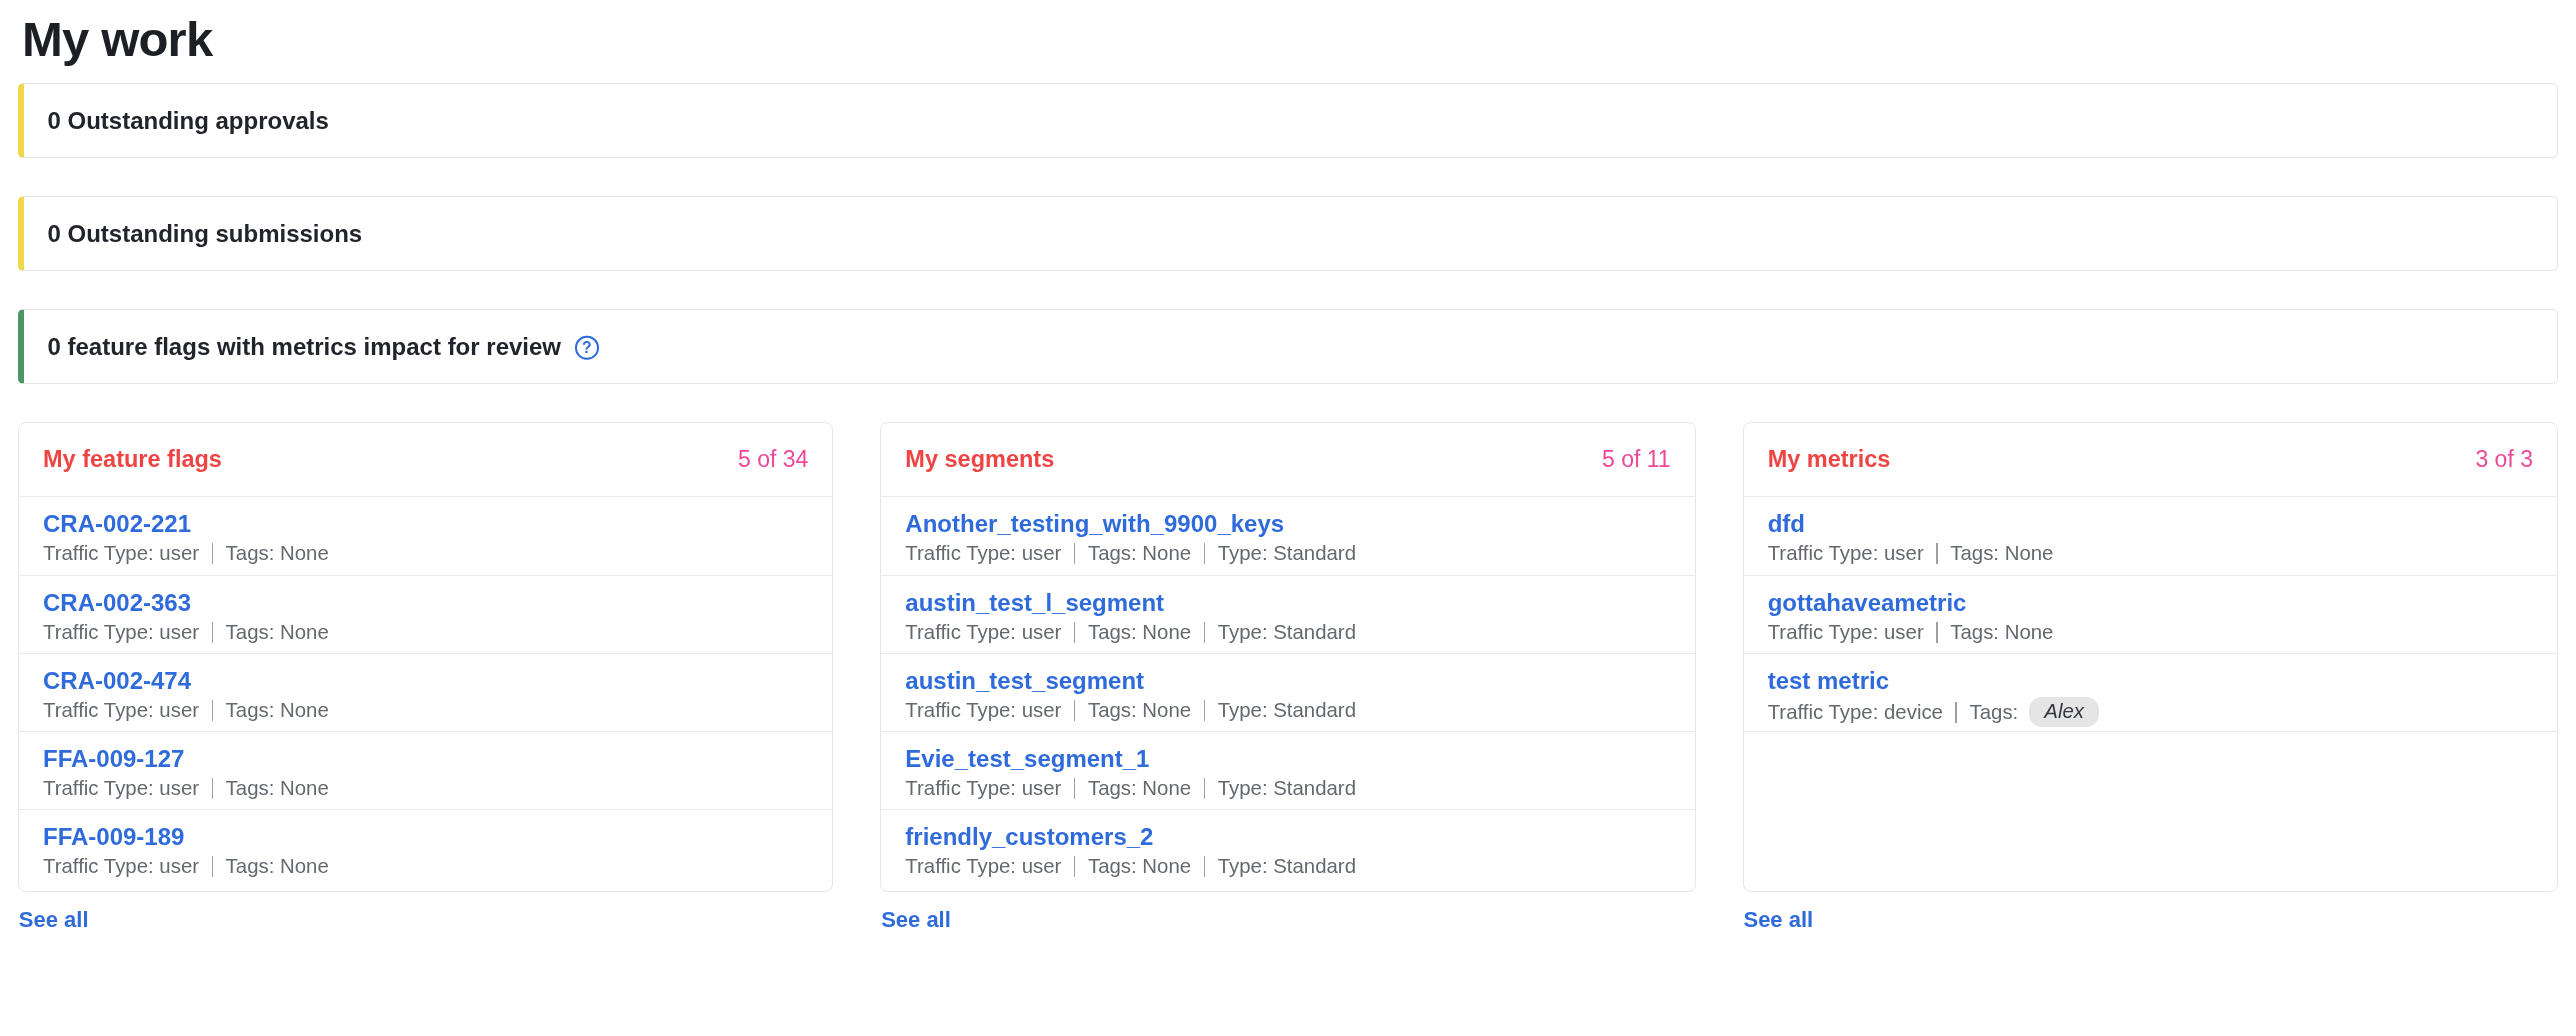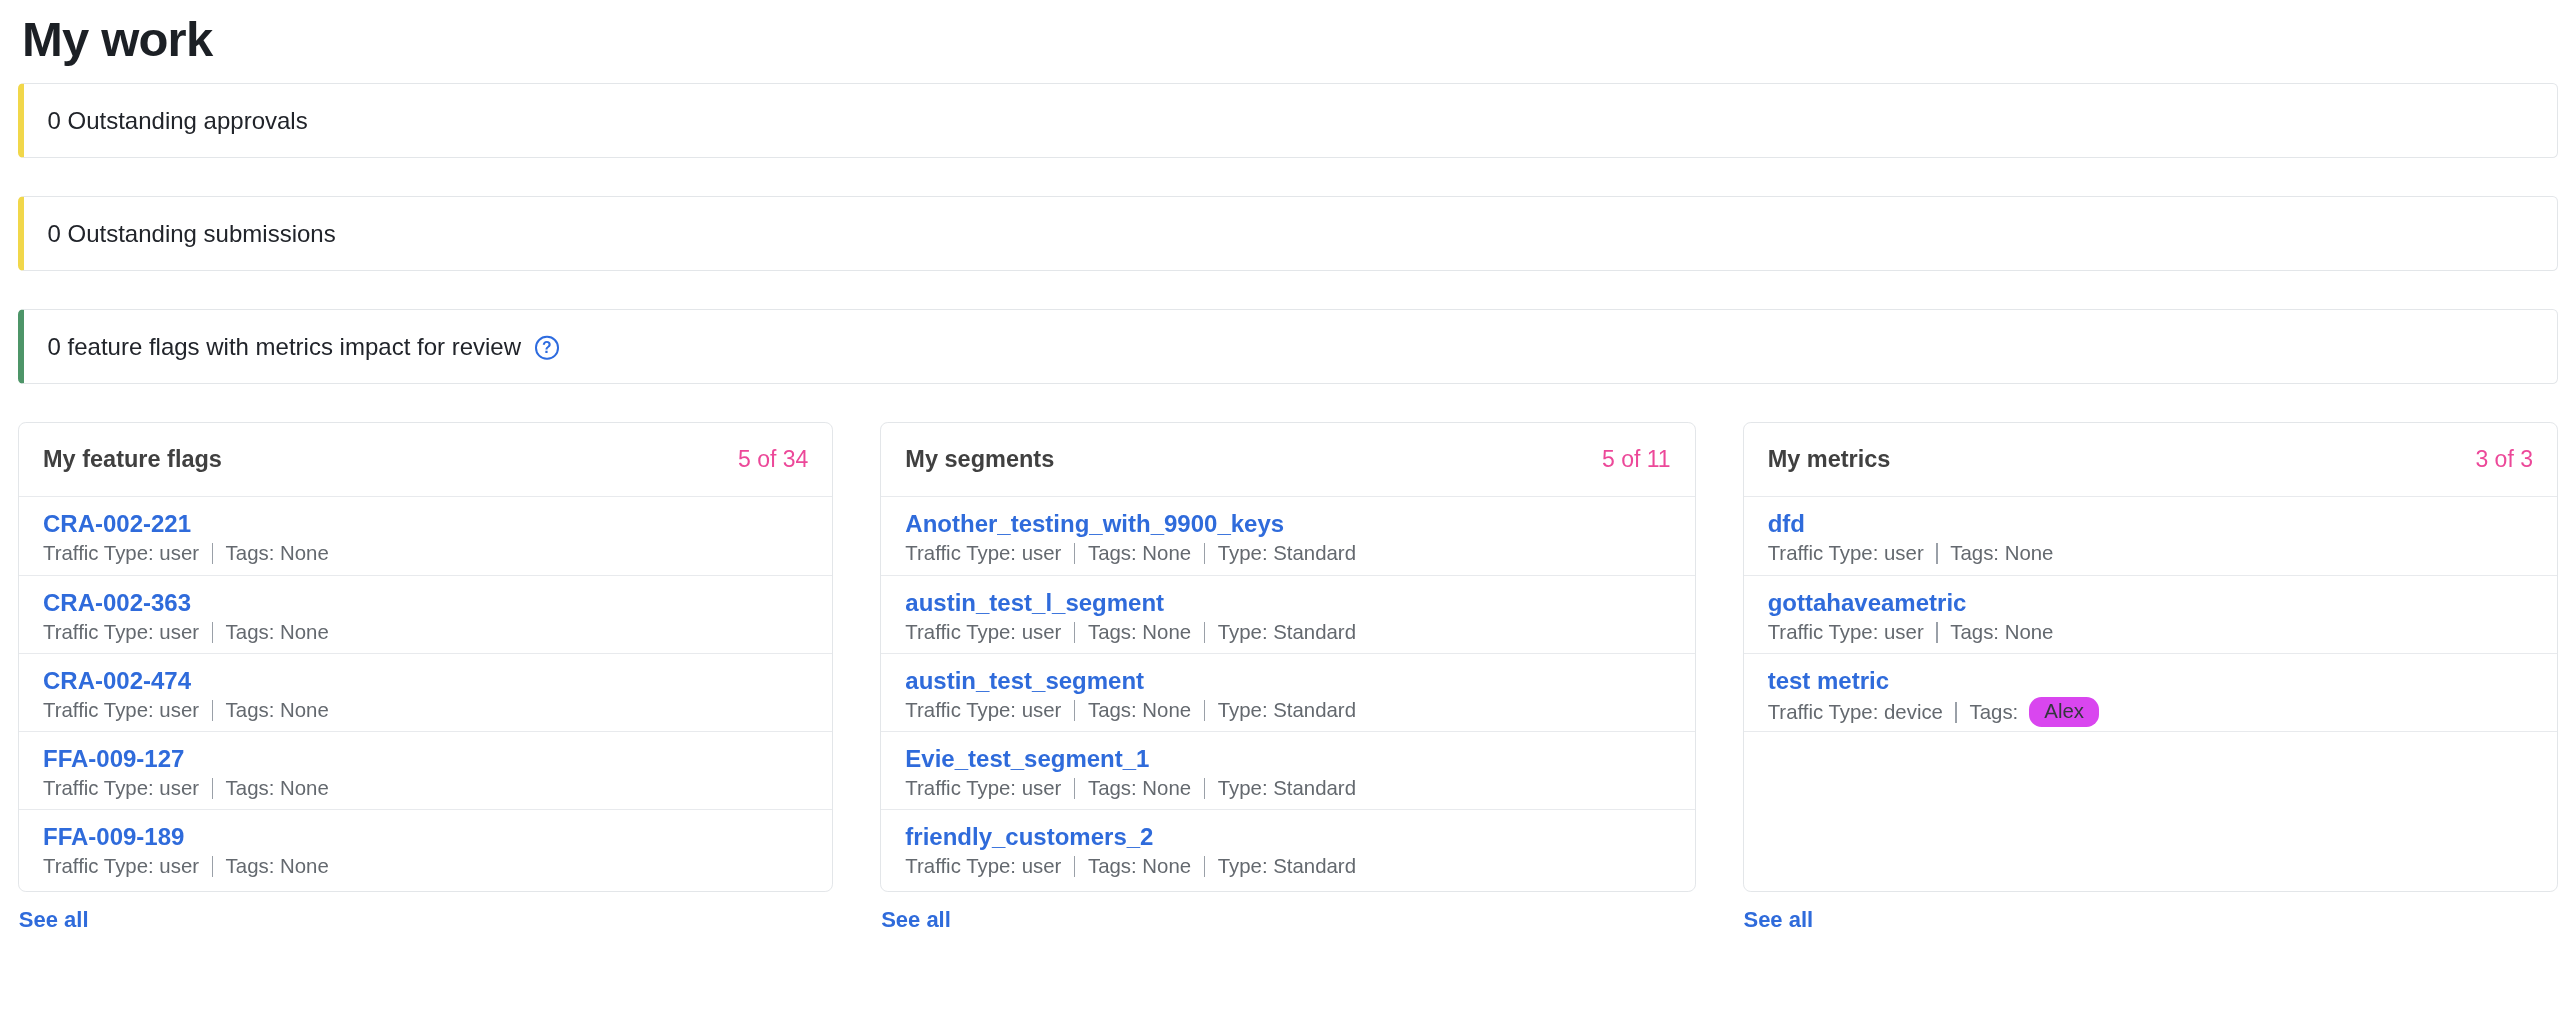--- a/index.html
+++ b/index.html
@@ -34,21 +34,21 @@
     border-left-color: #f1d74a; 
     border-radius: 5.5px;
     background: #ffffff;
     display: flex;
     align-items: center;
     padding: 0 23.5px;
     margin-bottom: 38px;
   }
   .banner-text {
     font-size: 24px;
-    font-weight: 400;
+    font-weight: 700;
     color: #21242a;
   }
   .help-icon {
     display: inline-flex;
     align-items: center;
     justify-content: center;
     width: 23.5px;
     height: 23.5px;
     box-sizing: border-box;
     border: 2.4px solid #2d6bdf;
@@ -85,21 +85,21 @@
     box-sizing: border-box;
     padding: 0 24px;
     display: flex;
     align-items: center;
     justify-content: space-between;
     border-bottom: 0.8px solid #e8eaed;
   }
   .card-title {
     font-size: 23.5px;
     font-weight: 600;
-    color: #404040;
+    color: #ef4444;
     text-align: center;
   }
   .card-count {
     font-size: 23px;
     font-weight: 400;
     color: #ec4899;
   }
   .card-list {
     flex: 1 1 auto;
     display: flex;
@@ -134,27 +134,28 @@
   }
   .metadiv {
     width: 1.6px;
     height: 21px;
     background: #9aa0a8;
     margin: 0 12.5px;
     flex: 0 0 auto;
   }
   .tagpill {
     display: inline-block;
-    background: #d946ef;
+    background: #e5e5e5;
     border-radius: 12.5px;
     padding: 2.4px 15px 3.9px 15px;
     margin-left: 11px;
     color: #33373d;
     font-size: 20.4px;
     line-height: 23.5px;
+    font-style: italic;
   }
   .see-all {
     display: inline-block;
     margin: 15px 0 0 0.8px;
     font-size: 22px;
     font-weight: 600;
     color: #2f6bdb;
     text-decoration: none;
     cursor: pointer;
   }

